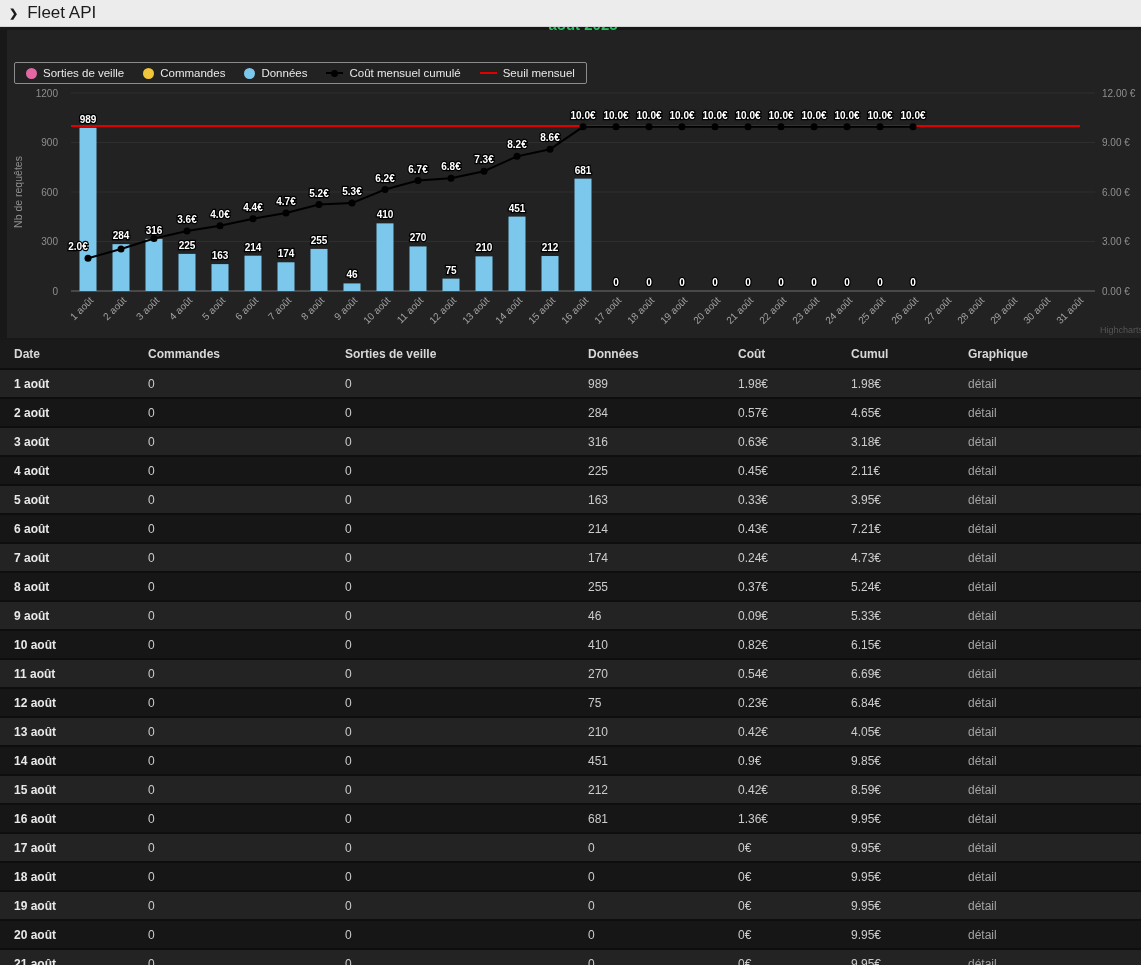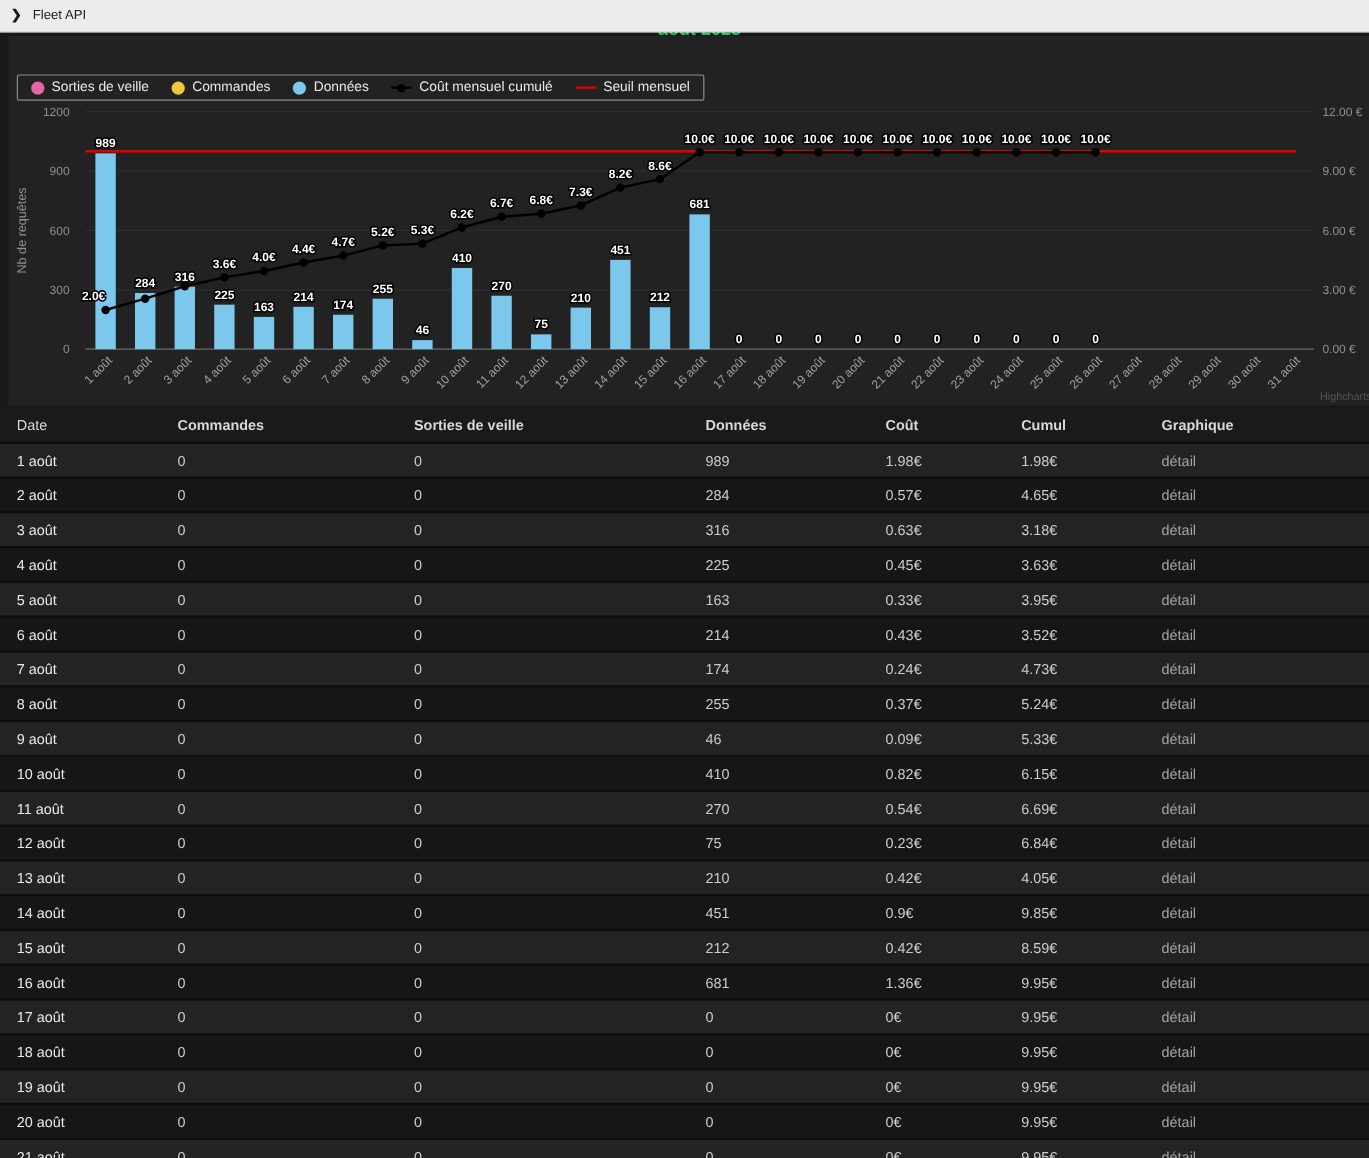--- a/index.html
+++ b/index.html
@@ -2,41 +2,41 @@
 <html><head>
 <meta charset="utf-8">
 <style>
   html,body{margin:0;padding:0}
   body{width:1141px;height:965px;overflow:hidden;background:#181818;position:relative;
        font-family:"Liberation Sans",sans-serif}
   .topbar{position:absolute;top:0;left:0;width:1141px;height:27px;background:#ececec;
           border-bottom:1px solid #d4d4d4;display:flex;align-items:center;gap:9px;
           padding-left:9px;box-sizing:border-box;z-index:5}
   .topbar .chev{color:#1c1c1c;font-size:11px;font-weight:bold;line-height:1;cursor:pointer}
-  .topbar .ttl{color:#1c1c1c;font-size:11px}
+  .topbar .ttl{color:#1c1c1c;font-size:17px}
   .chart-panel{position:absolute;left:7px;top:30px;width:1134px;height:308px;background:#222222}
   #chart-svg{position:absolute;left:0;top:27px;font-family:"Liberation Sans",sans-serif}
   .chart-title{position:absolute;top:16px;left:25px;width:1116px;text-align:center;
                color:#22c55e;font-size:15px;font-weight:bold;z-index:2}
   .legend{position:absolute;left:14px;top:62px;display:flex;align-items:center;gap:19px;
           border:1px solid #8c8c8c;border-radius:2px;padding:4px 11px;z-index:3;
           background:rgba(34,34,34,0.4)}
   .legend-item{display:flex;align-items:center;gap:6px;color:#e8e8e8;font-size:11.5px;cursor:pointer}
   .lg-dot{width:11px;height:11px;border-radius:50%;display:inline-block}
   .lg-linedot{position:relative;width:17px;height:9px;display:inline-block}
   .lg-line-seg{position:absolute;left:0;top:3.5px;width:17px;height:2px}
   .lg-mini-dot{position:absolute;left:5px;top:1px;width:7px;height:7px;border-radius:50%}
   .lg-line{width:17px;height:2px;display:inline-block}
   .table{position:absolute;left:0;top:340px;width:1141px;color:#cccccc;font-size:12px}
   .trow{display:flex;align-items:center;height:27px;border-bottom:2px solid #0e0e0e}
   .thead{height:28px;background:#1a1a1a;font-weight:bold;color:#d8d8d8}
   .trow.odd{background:#232323}
   .trow.even{background:#161616}
   .td{padding-left:14px;box-sizing:border-box;white-space:nowrap;overflow:hidden}
-  .c0{width:134px;font-weight:normal;color:#e9e9e9}
+  .c0{width:134px;font-weight:bold;color:#e9e9e9}
   .thead .c0{color:#d8d8d8}
   .c1{width:197px}.c2{width:243px}.c3{width:150px}.c4{width:113px}.c5{width:117px}.c6{flex:1}
   .detail-link{color:#a3a3a3;text-decoration:none;cursor:pointer}
 </style>
 </head>
 <body>
 
 <div class="topbar">
   <span class="chev">❯</span>
   <span class="ttl">Fleet API</span>
@@ -253,39 +253,39 @@
         <div class="td c4">0.63€</div>
         <div class="td c5">3.18€</div>
         <div class="td c6"><a class="detail-link" href="#">détail</a></div>
       </div>
       <div class="trow even">
         <div class="td c0">4 août</div>
         <div class="td c1">0</div>
         <div class="td c2">0</div>
         <div class="td c3">225</div>
         <div class="td c4">0.45€</div>
-        <div class="td c5">3.63€</div>
+        <div class="td c5">2.11€</div>
         <div class="td c6"><a class="detail-link" href="#">détail</a></div>
       </div>
       <div class="trow odd">
         <div class="td c0">5 août</div>
         <div class="td c1">0</div>
         <div class="td c2">0</div>
         <div class="td c3">163</div>
         <div class="td c4">0.33€</div>
         <div class="td c5">3.95€</div>
         <div class="td c6"><a class="detail-link" href="#">détail</a></div>
       </div>
       <div class="trow even">
         <div class="td c0">6 août</div>
         <div class="td c1">0</div>
         <div class="td c2">0</div>
         <div class="td c3">214</div>
         <div class="td c4">0.43€</div>
-        <div class="td c5">3.52€</div>
+        <div class="td c5">7.21€</div>
         <div class="td c6"><a class="detail-link" href="#">détail</a></div>
       </div>
       <div class="trow odd">
         <div class="td c0">7 août</div>
         <div class="td c1">0</div>
         <div class="td c2">0</div>
         <div class="td c3">174</div>
         <div class="td c4">0.24€</div>
         <div class="td c5">4.73€</div>
         <div class="td c6"><a class="detail-link" href="#">détail</a></div>

